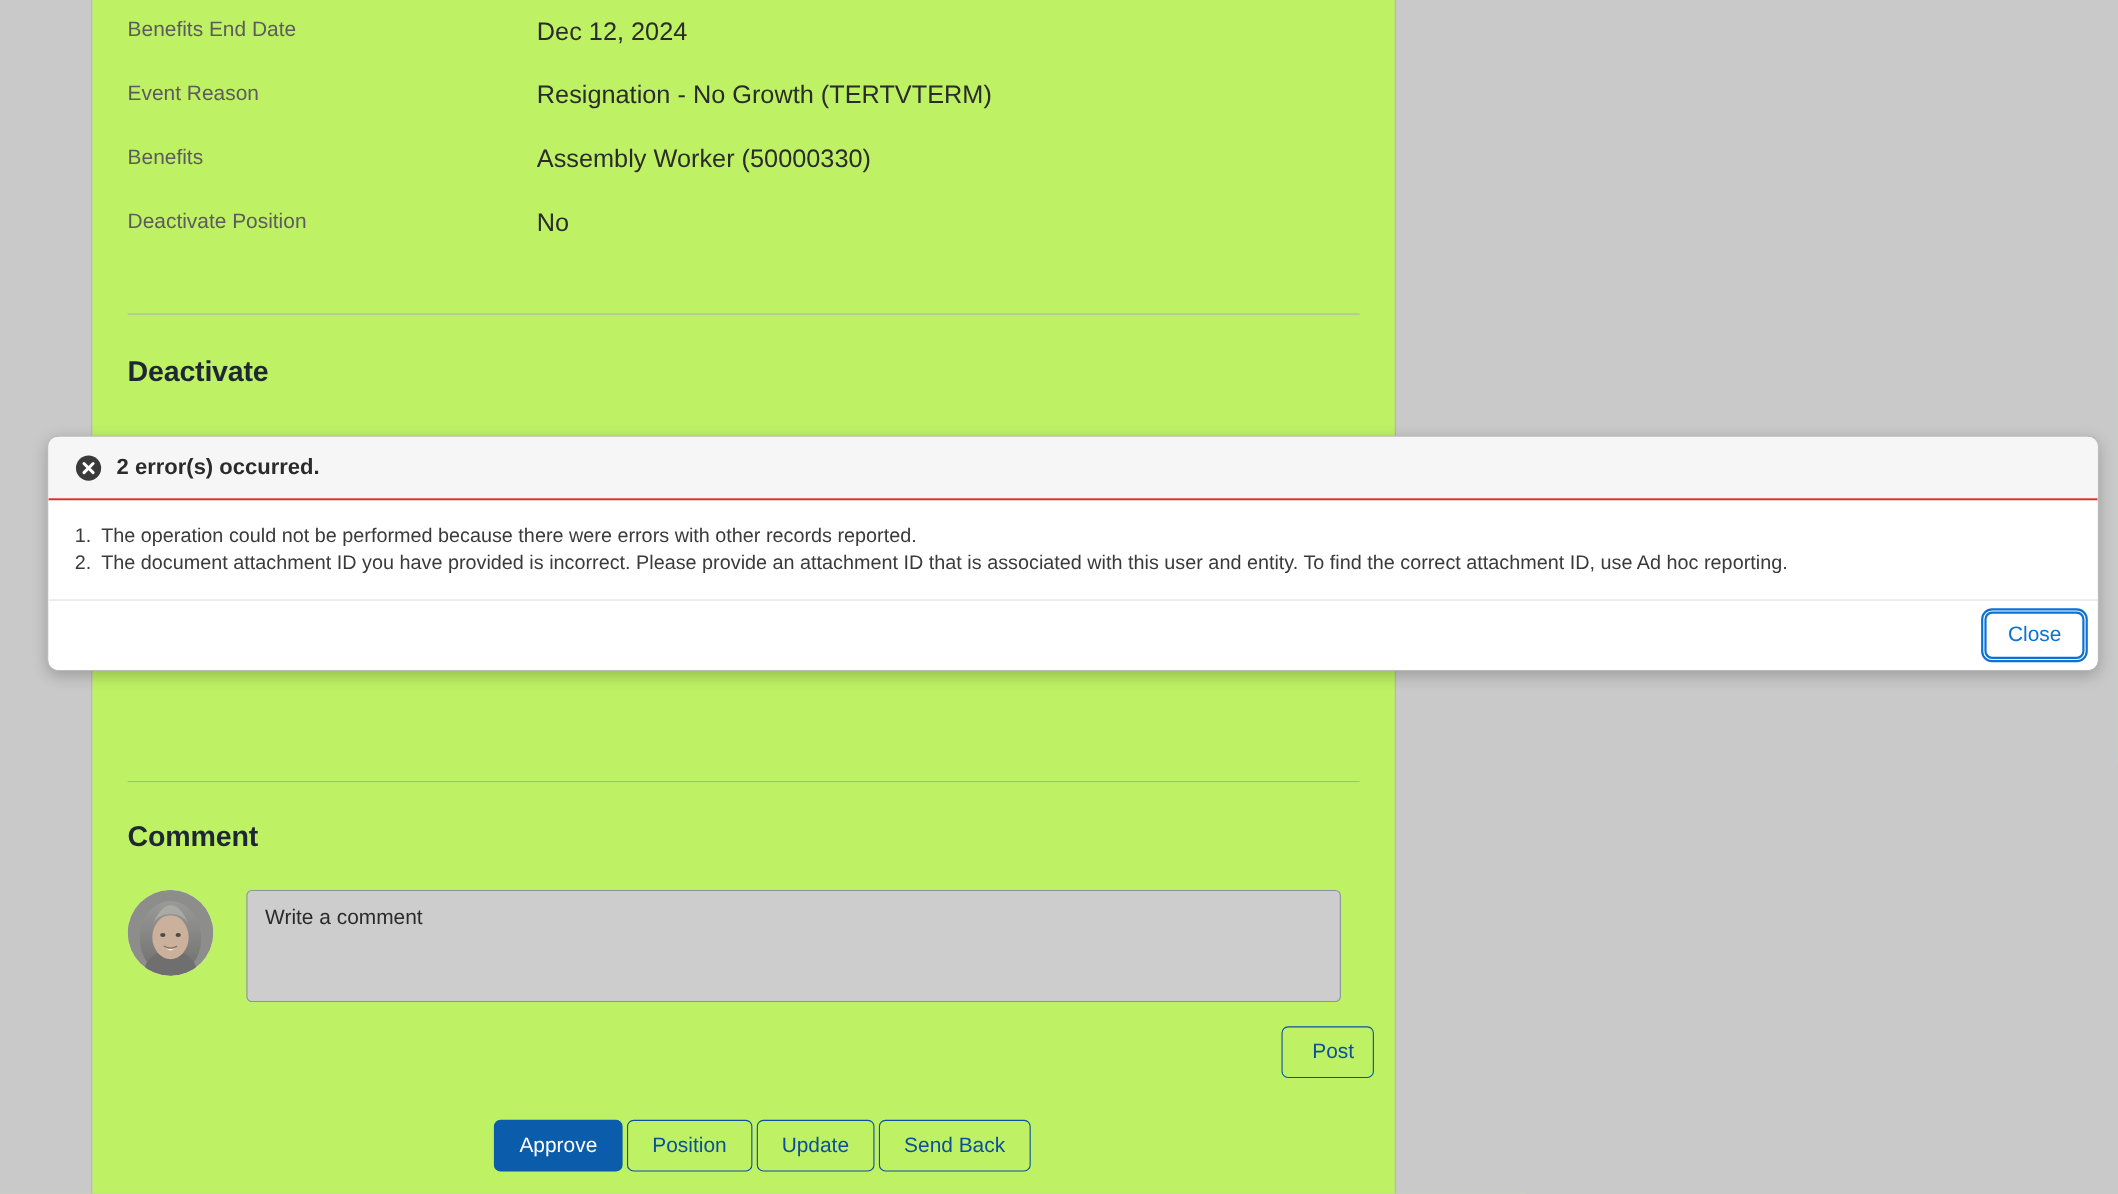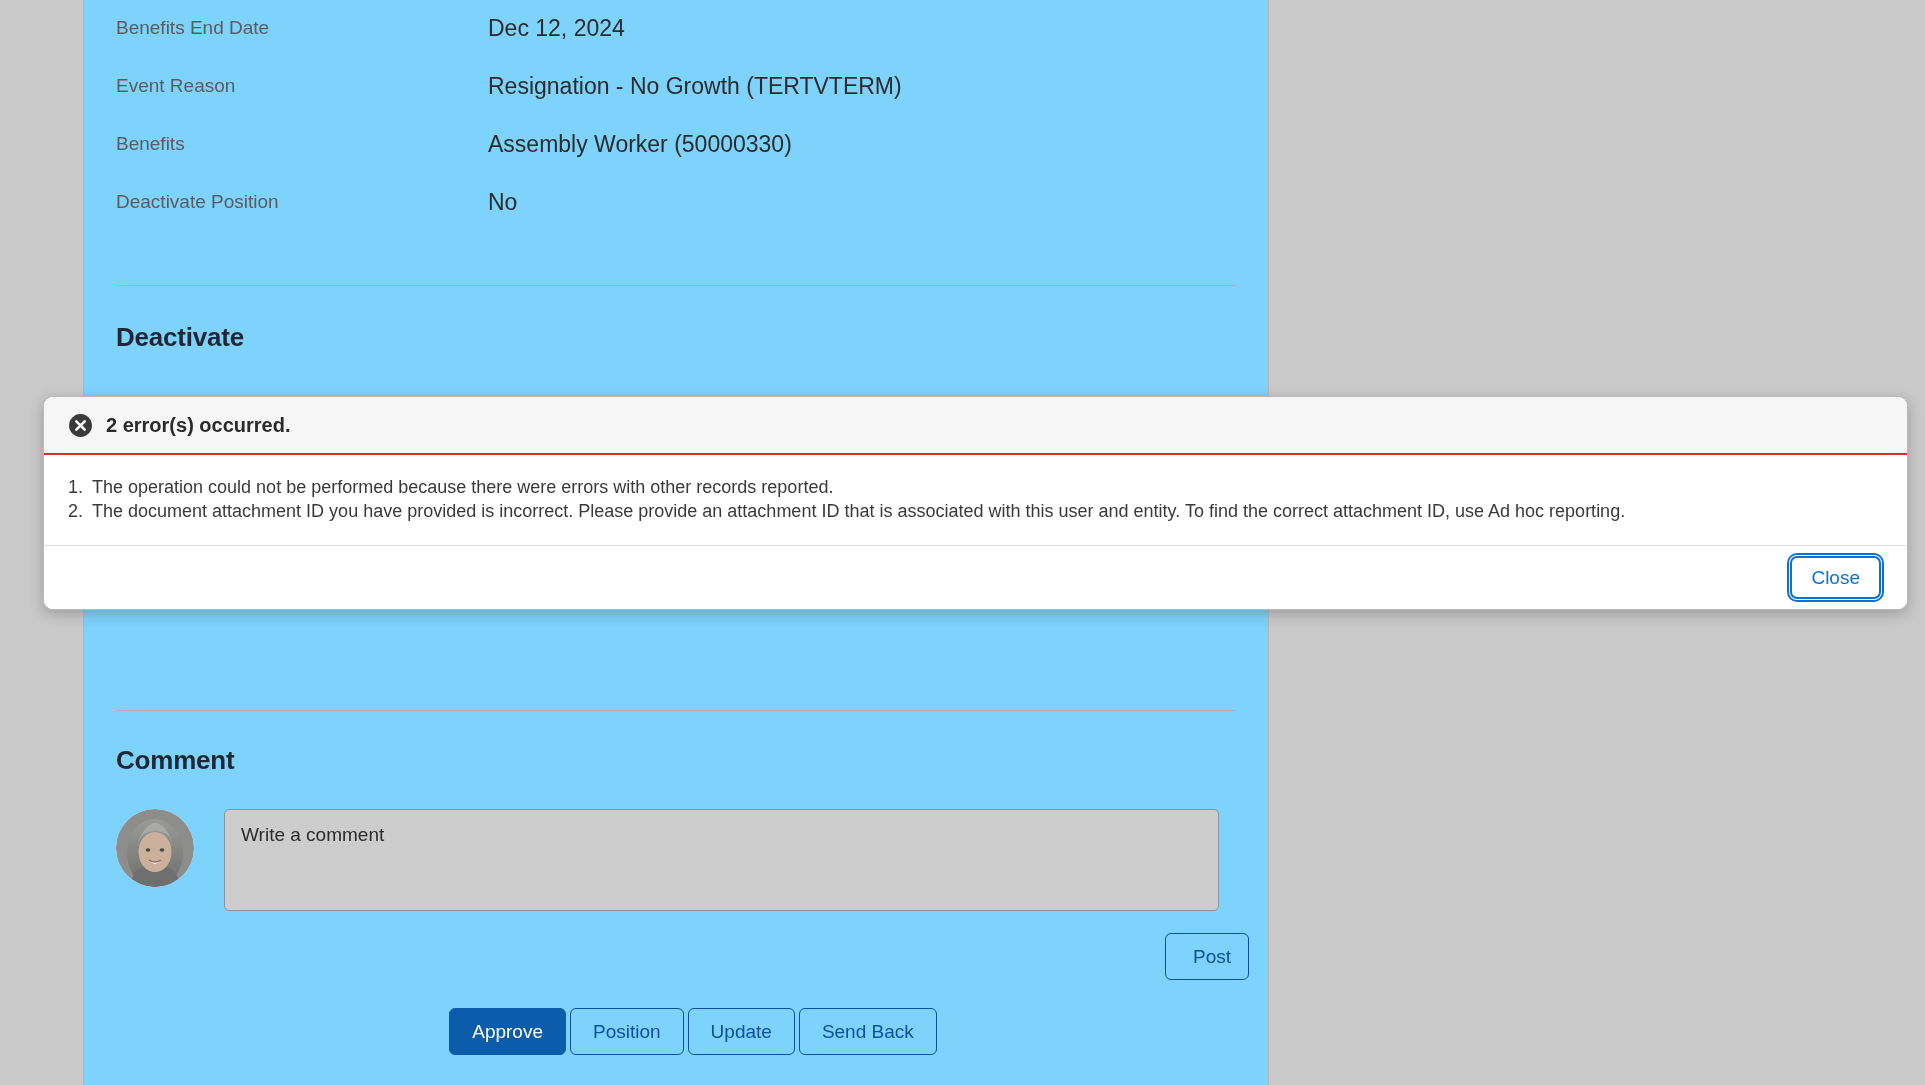--- a/index.html
+++ b/index.html
@@ -27,21 +27,21 @@
     width: 1px;
     background: #b4b4b4;
   }
 
   .content-card {
     position: absolute;
     left: 84px;
     top: 0;
     width: 1185px;
     bottom: 0;
-    background: #7dd3fc;
+    background: #bef264;
     border-right: 1px solid #b4b4b4;
   }
 
   .section-pad { padding: 0 32px; }
 
   
   .field-row {
     display: flex;
     align-items: flex-start;
     height: 58px;
@@ -130,21 +130,21 @@
     height: 47px;
     line-height: 45px;
     white-space: nowrap;
   }
   .btn-post { height: 47px; padding-left: 27px; }
 
   .action-row {
     display: flex;
     justify-content: center;
     gap: 4px;
-    margin-top: 28px;
+    margin-top: 38px;
     padding-left: 34px;
   }
   .btn-primary {
     background: #0b5cab;
     border: 1px solid #0b5cab;
     color: #ffffff;
   }
   .btn-wide { padding: 0 22px; }
 
   
@@ -193,21 +193,21 @@
   }
   .error-num { width: 24px; flex: none; }
 
   .modal-footer {
     border-top: 1px solid #dedede;
     background: #ffffff;
     height: 64px;
     display: flex;
     align-items: center;
     justify-content: flex-end;
-    padding: 0 26px;
+    padding: 0 12px;
   }
   .btn-close {
     border: 2px solid #0b72d4;
     color: #0b72d4;
     border-radius: 7px;
     height: 43px;
     line-height: 39px;
     padding: 0 19px;
     font-size: 19px;
     background: #ffffff;

